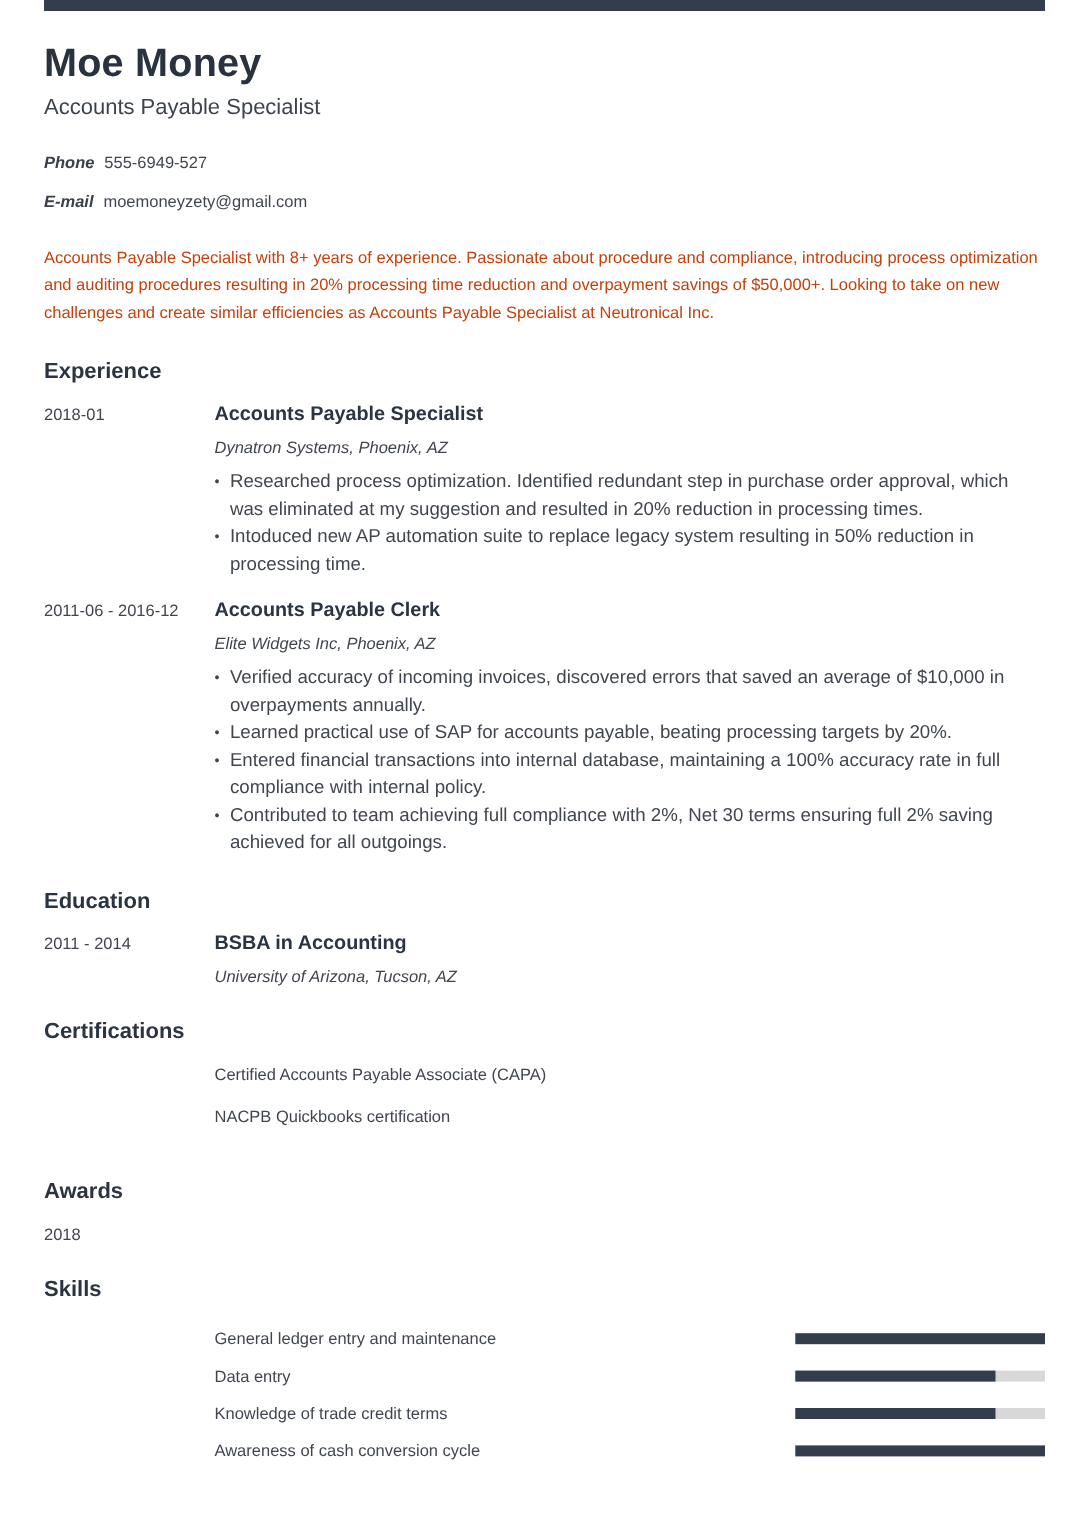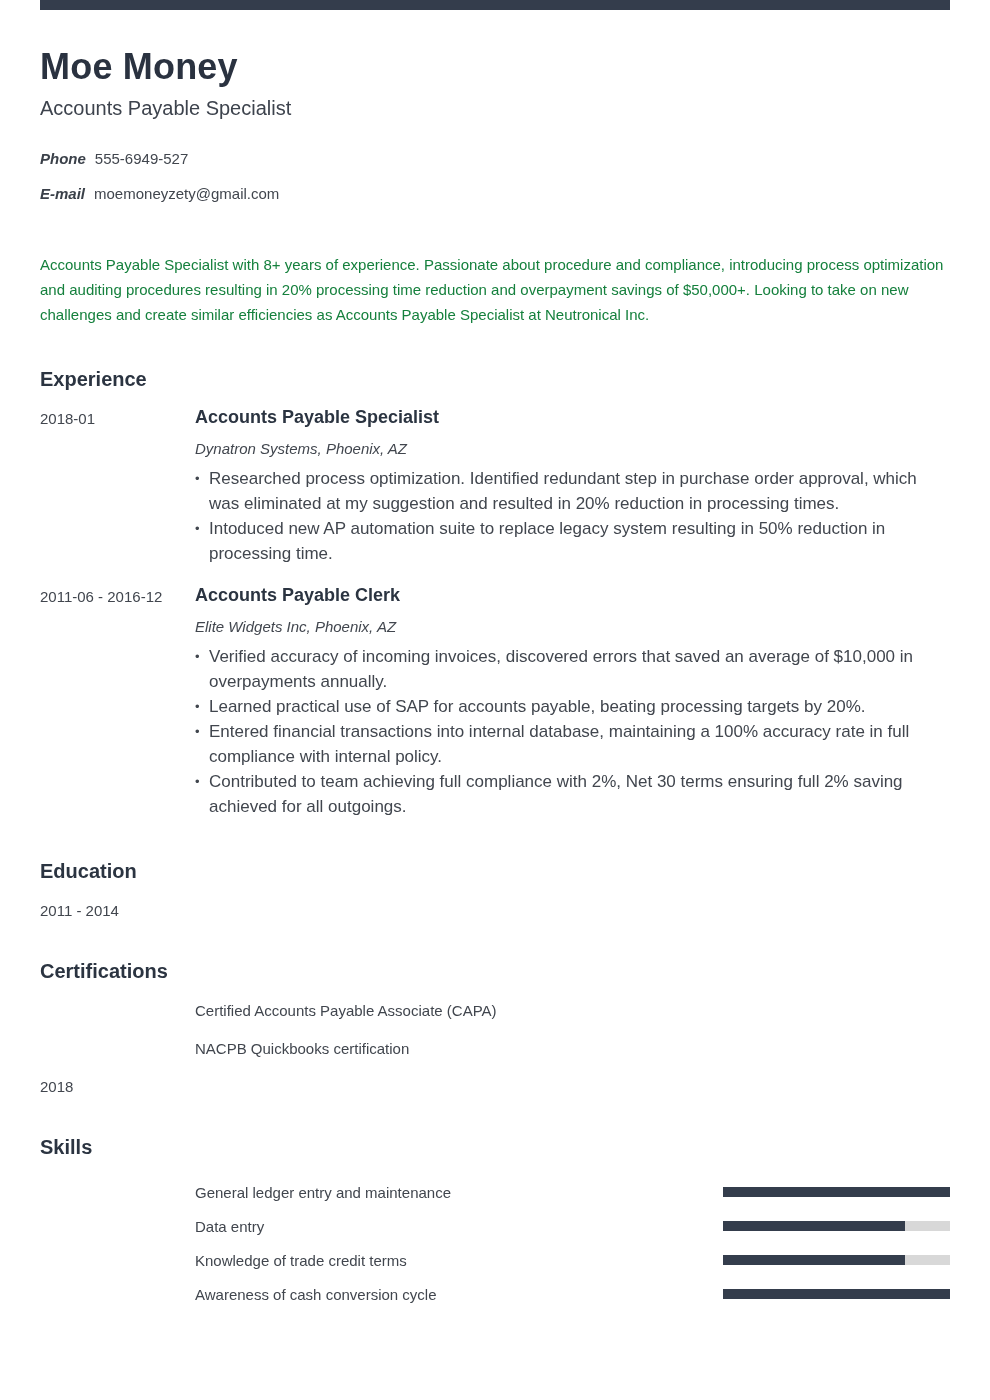--- a/index.html
+++ b/index.html
@@ -13,47 +13,47 @@
     color: #41464e;
     position: relative;
   }
   .top-bar {
     height: 10px;
     width: 100%;
     background: #343d4c;
   }
   
   .name {
-    margin-top: 36px;
+    margin-top: 26px;
     font-size: 36px;
     font-weight: 700;
     color: #2a3240;
     letter-spacing: 0.2px;
   }
   .job-title {
     margin-top: 9px;
     font-size: 20px;
     color: #3d434d;
   }
   .contact { margin-top: 30px; }
   .contact-row { margin-bottom: 18px; font-size: 15px; color: #41464e; }
   .contact-row .label { font-weight: 700; margin-right: 9px; color: #3a4049; font-style: italic; }
   
   .summary {
-    margin-top: 50px;
+    margin-top: 30px;
     font-size: 15px;
     line-height: 25px;
-    color: #15803d;
+    color: #c2410c;
   }
   
   .section-heading {
     font-size: 20px;
     font-weight: 700;
     color: #2b3441;
-    margin-top: 41px;
+    margin-top: 30px;
     margin-bottom: 16px;
   }
   .row {
     display: grid;
     grid-template-columns: 155px 1fr;
     column-gap: 0;
   }
   .date-col {
     font-size: 15px;
     color: #41464e;
@@ -165,35 +165,40 @@
         <li>Contributed to team achieving full compliance with 2%, Net 30 terms ensuring full 2% saving achieved for all outgoings.</li>
       </ul>
     </div>
   </div>
 </div>
 
 <div>
   <h2 class="section-heading">Education</h2>
   <div class="row entry">
     <div class="date-col">2011 - 2014</div>
+    <div>
+      <div class="entry-title">BSBA in Accounting</div>
+      <div class="entry-sub">University of Arizona, Tucson, AZ</div>
+    </div>
   </div>
 </div>
 
 <div>
   <h2 class="section-heading">Certifications</h2>
   <div class="row">
     <div class="date-col"></div>
     <div>
       <div class="plain-item">Certified Accounts Payable Associate (CAPA)</div>
       <div class="plain-item">NACPB Quickbooks certification</div>
     </div>
   </div>
 </div>
 
 <div>
+  <h2 class="section-heading">Awards</h2>
   <div class="row">
     <div class="date-col">2018</div>
   </div>
 </div>
 
 <div>
   <h2 class="section-heading">Skills</h2>
   <div class="row">
     <div class="date-col"></div>
     <div>

